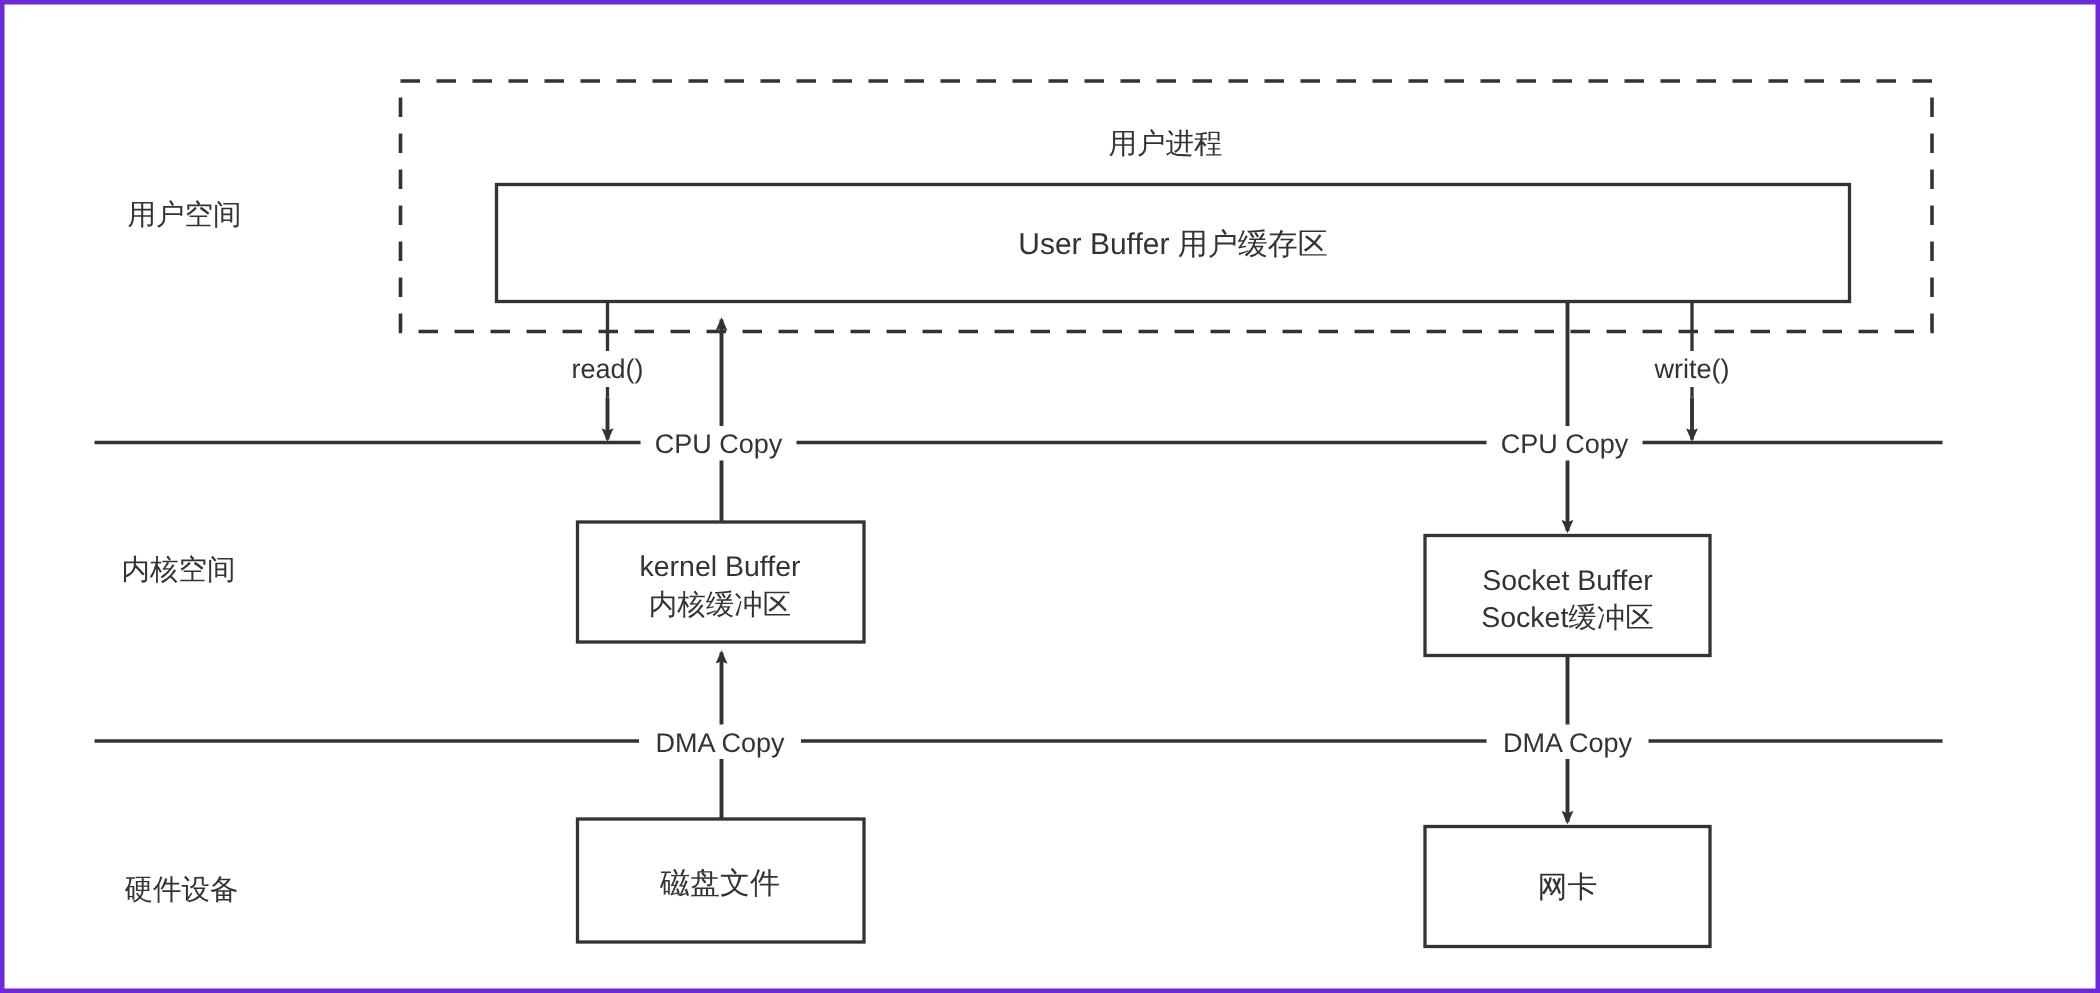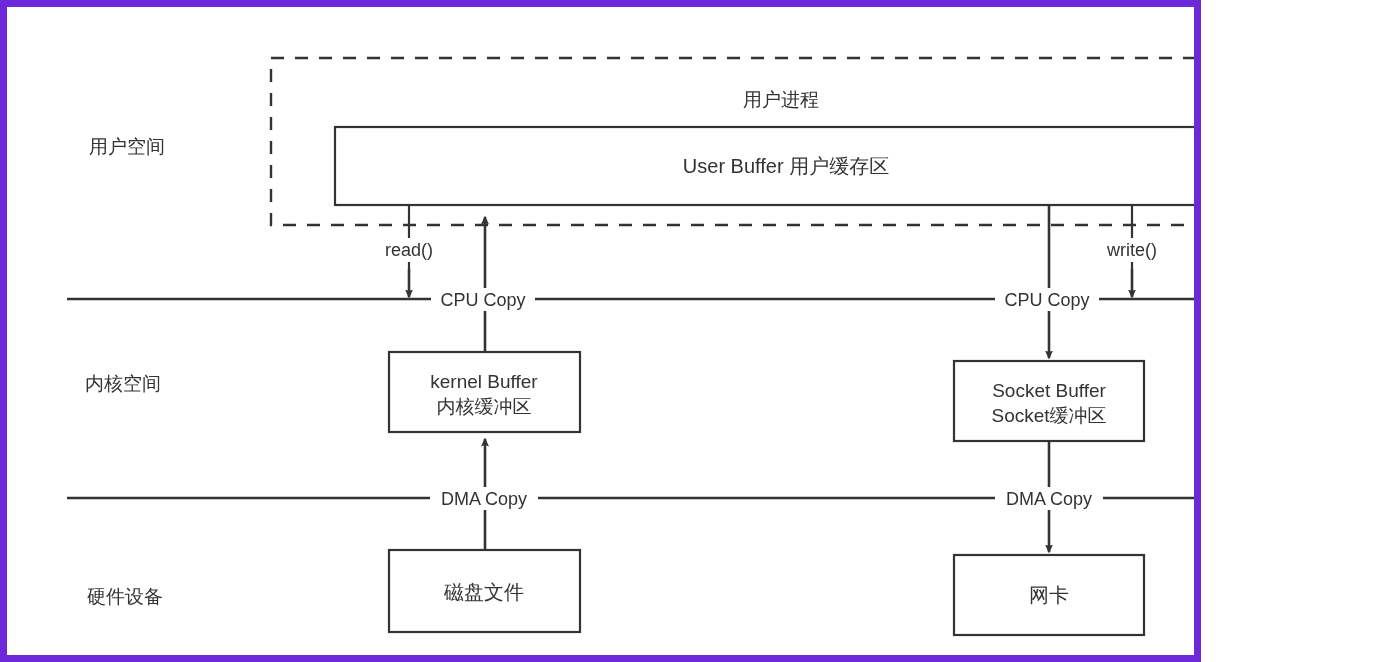--- a/index.html
+++ b/index.html
@@ -3,24 +3,24 @@
 <meta charset="utf-8">
 <style>
   html, body {
     margin: 0;
     padding: 0;
     background: #ffffff;
     font-family: "Liberation Sans", "DejaVu Sans", sans-serif;
   }
   #canvas {
     position: relative;
-    width: 1201px;
+    width: 1400px;
     height: 662px;
     background: #ffffff;
-    border: 7px solid #6d28d9;
+    border: 3px solid #6d28d9;
     box-sizing: border-box;
     overflow: hidden;
   }
   #diagram-svg {
     position: absolute;
     left: 0;
     top: 0;
     width: 1400px;
     height: 662px;
   }

